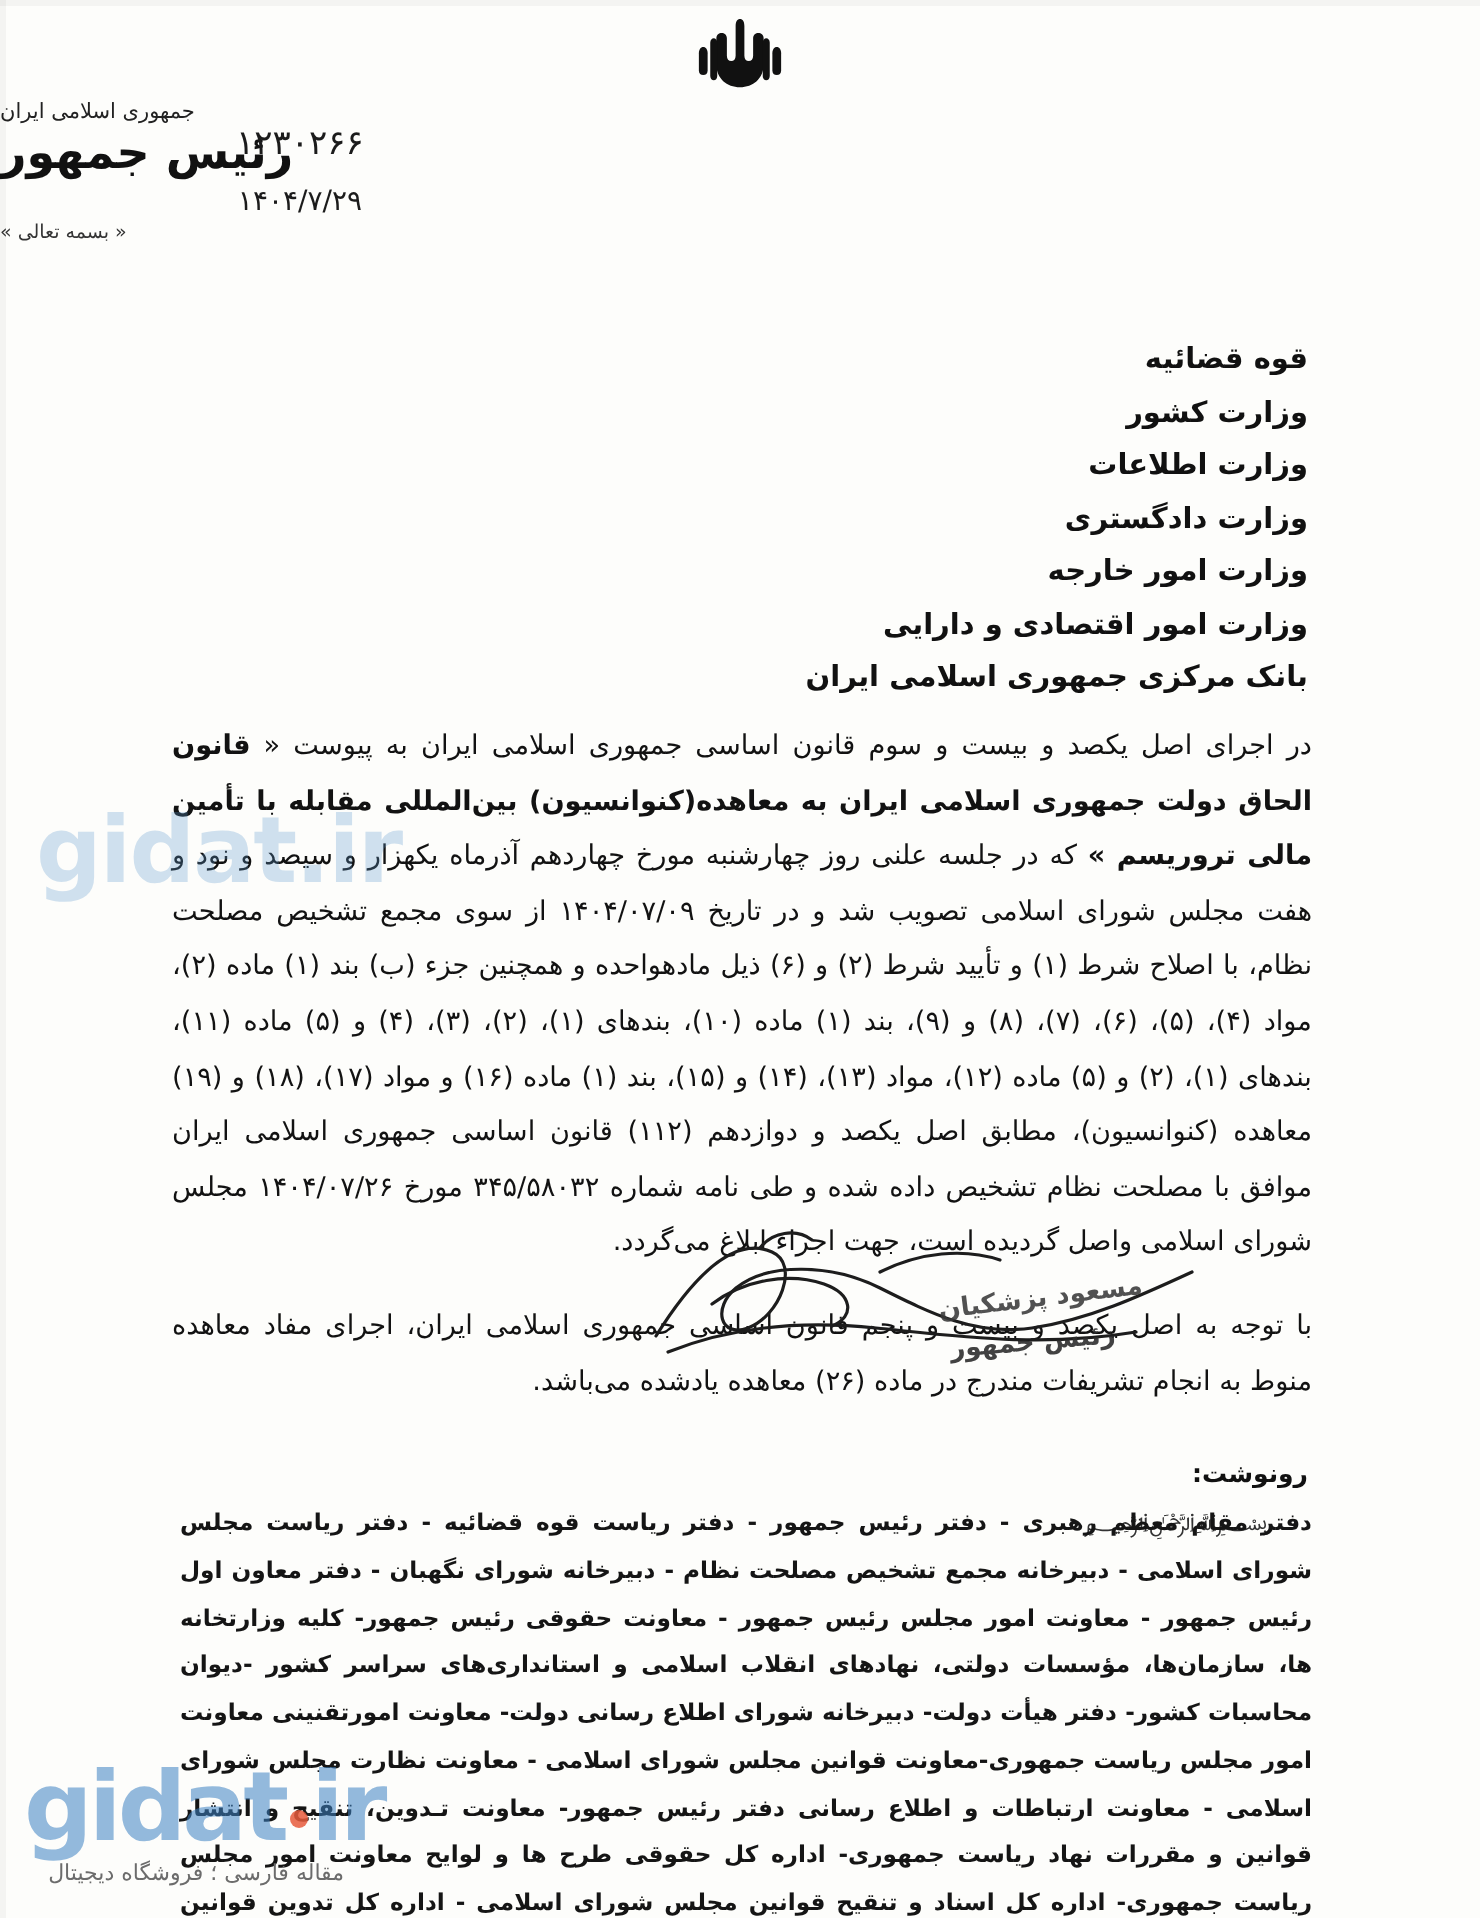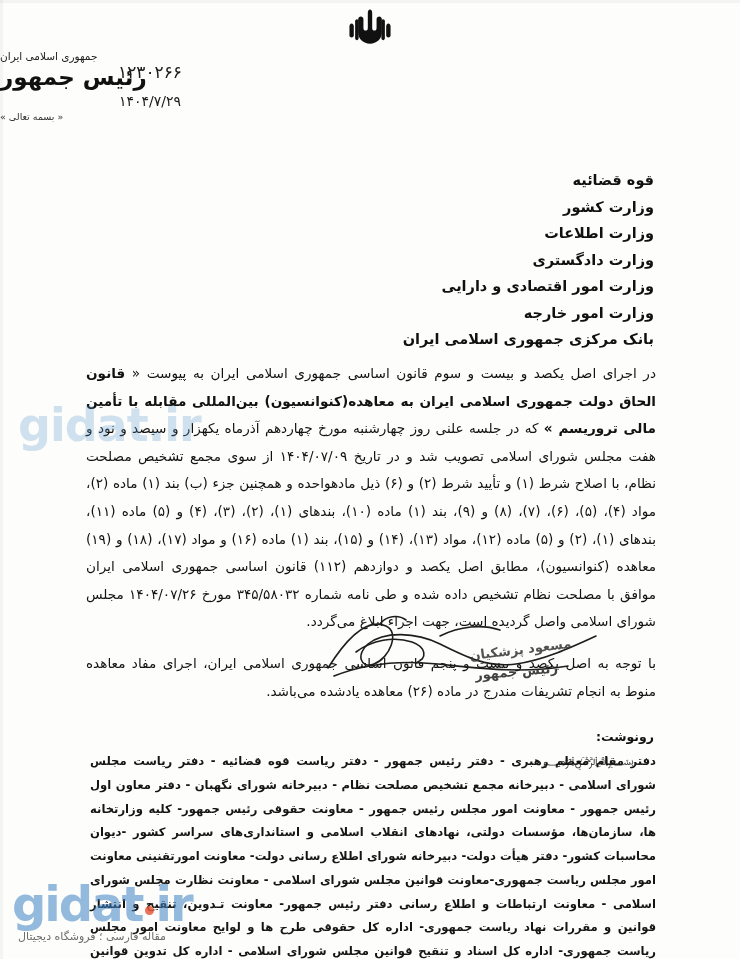--- a/index.html
+++ b/index.html
@@ -203,21 +203,21 @@
     border-radius: 50%;
     background: rgba(230, 90, 60, 0.85);
     margin: 0 2px;
     vertical-align: 6px;
   }
   .wm-bottom .wm-sub {
     font-size: 11px;
     color: #6c6c6c;
     margin-top: 2px;
     direction: rtl;
-    text-align: center;
+    text-align: right;
     width: 160px;
   }
 
   
   .scan-line {
     position: absolute;
     background: rgba(0,0,0,0.035);
   }
 </style>
 </head>
@@ -243,22 +243,22 @@
   <div class="doc-meta">
     <div class="num">۱۲۳۰۲۶۶</div>
     <div class="date">۱۴۰۴/۷/۲۹</div>
   </div>
 
   <div class="addressees">
     <div class="line">قوه قضائیه</div>
     <div class="line">وزارت کشور</div>
     <div class="line">وزارت اطلاعات</div>
     <div class="line">وزارت دادگستری</div>
+    <div class="line">وزارت امور خارجه</div>
     <div class="line">وزارت امور اقتصادی و دارایی</div>
-    <div class="line">وزارت امور خارجه</div>
     <div class="line">بانک مرکزی جمهوری اسلامی ایران</div>
   </div>
 
   <div class="body-text">
     <p><span>در اجرای اصل یکصد و بیست و سوم قانون اساسی جمهوری اسلامی ایران به پیوست « </span><span class="b">قانون الحاق دولت جمهوری اسلامی ایران به معاهده(کنوانسیون) بین‌المللی مقابله با تأمین مالی تروریسم »</span><span> که در جلسه علنی روز چهارشنبه مورخ چهاردهم آذرماه یکهزار و سیصد و نود و هفت مجلس شورای اسلامی تصویب شد و در تاریخ ۱۴۰۴/۰۷/۰۹ از سوی مجمع تشخیص مصلحت نظام، با اصلاح شرط (۱) و تأیید شرط (۲) و (۶) ذیل مادهواحده و همچنین جزء (ب) بند (۱) ماده (۲)، مواد (۴)، (۵)، (۶)، (۷)، (۸) و (۹)، بند (۱) ماده (۱۰)، بندهای (۱)، (۲)، (۳)، (۴) و (۵) ماده (۱۱)، بندهای (۱)، (۲) و (۵) ماده (۱۲)، مواد (۱۳)، (۱۴) و (۱۵)، بند (۱) ماده (۱۶) و مواد (۱۷)، (۱۸) و (۱۹) معاهده (کنوانسیون)، مطابق اصل یکصد و دوازدهم (۱۱۲) قانون اساسی جمهوری اسلامی ایران موافق با مصلحت نظام تشخیص داده شده و طی نامه شماره ۳۴۵/۵۸۰۳۲ مورخ ۱۴۰۴/۰۷/۲۶ مجلس شورای اسلامی واصل گردیده است، جهت اجراء ابلاغ می‌گردد.</span></p>
     <p>با توجه به اصل یکصد و بیست و پنجم قانون اساسی جمهوری اسلامی ایران، اجرای مفاد معاهده منوط به انجام تشریفات مندرج در ماده (۲۶) معاهده یادشده می‌باشد.</p>
   </div>
 
   <div class="signature-area">
     <svg class="sig-svg" viewBox="0 0 300 86">

